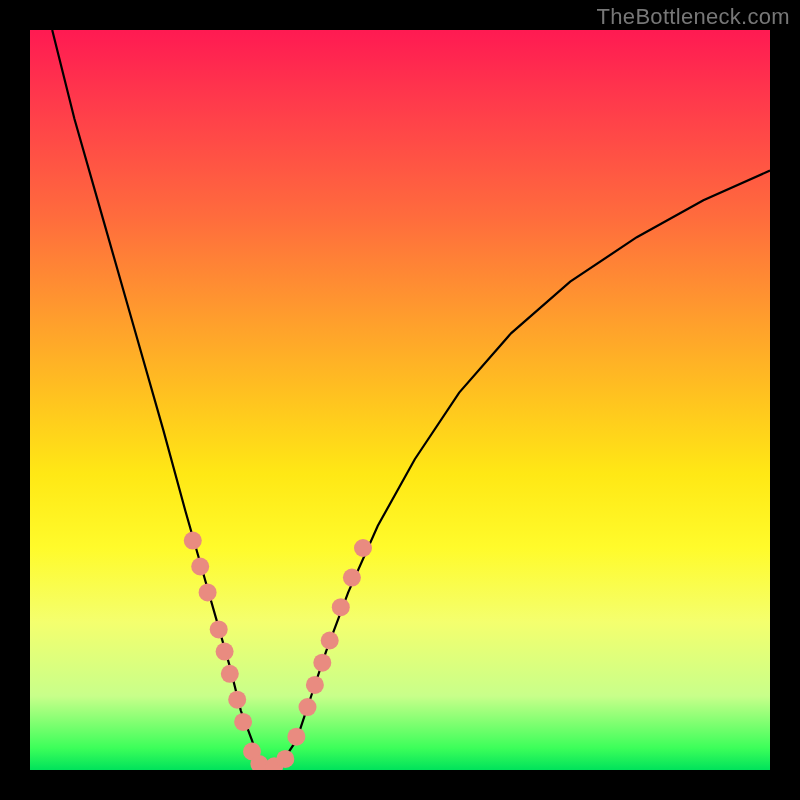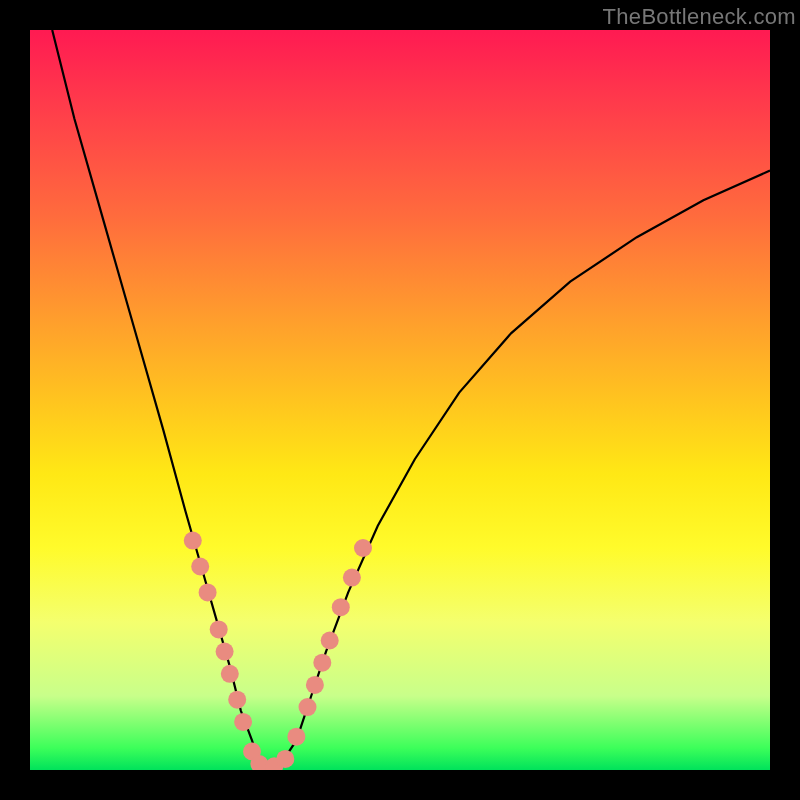--- a/index.html
+++ b/index.html
@@ -38,21 +38,21 @@
   }
   .plot svg {
     position: absolute;
     inset: 0;
     width: 100%;
     height: 100%;
   }
   .watermark {
     position: absolute;
     top: 4px;
-    right: 4px;
+    right: 10px;
     color: #777;
     font-size: 22px;
     letter-spacing: 0.3px;
     user-select: none;
   }
 </style>
 </head>
 <body>
 
 <div class="frame">

